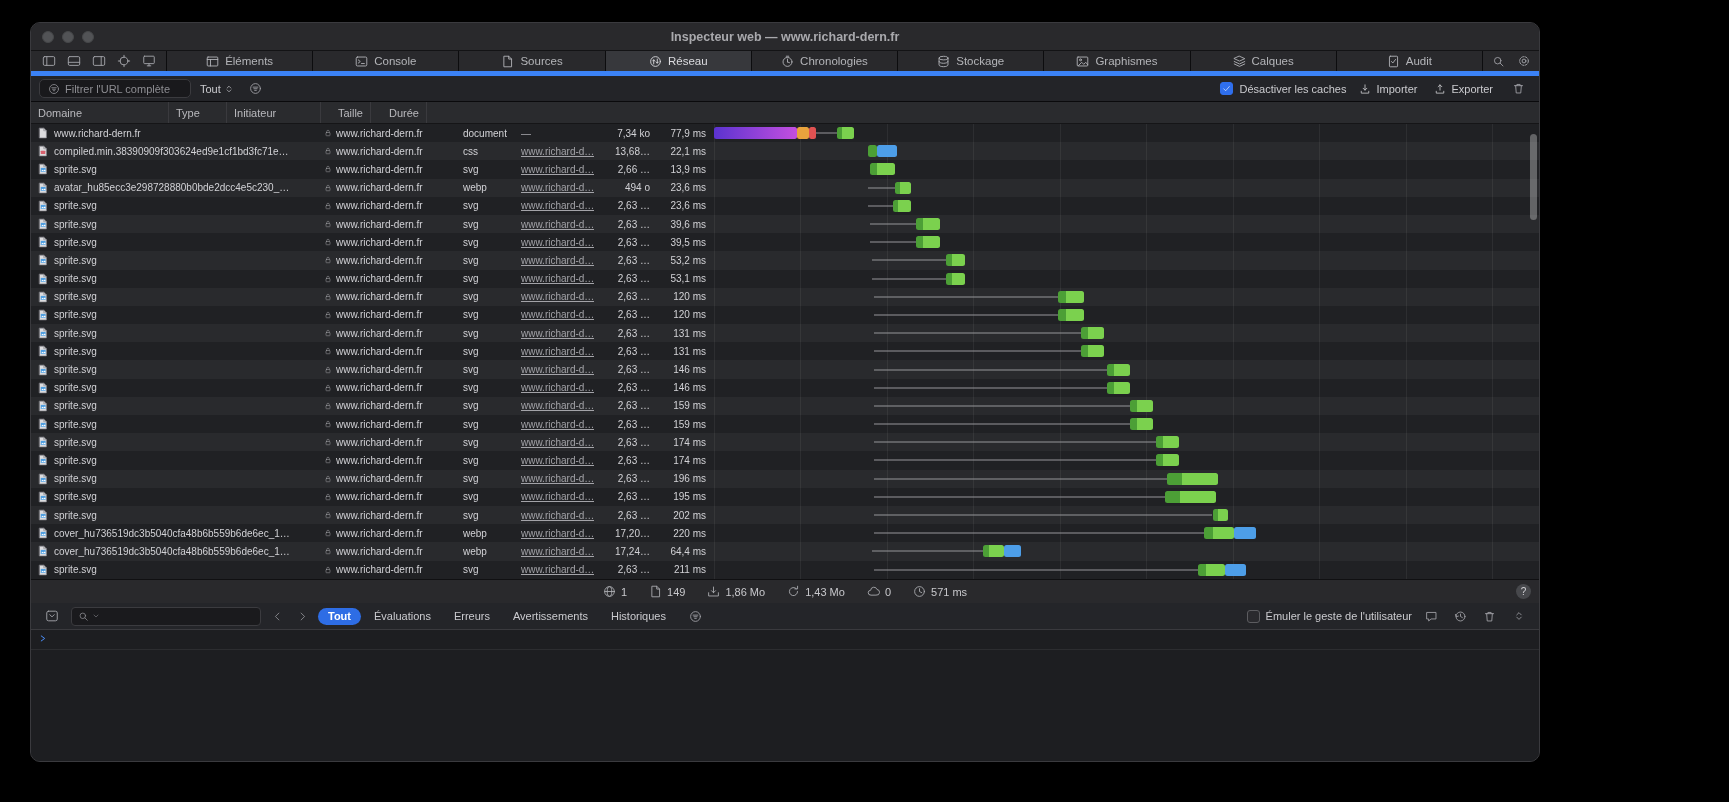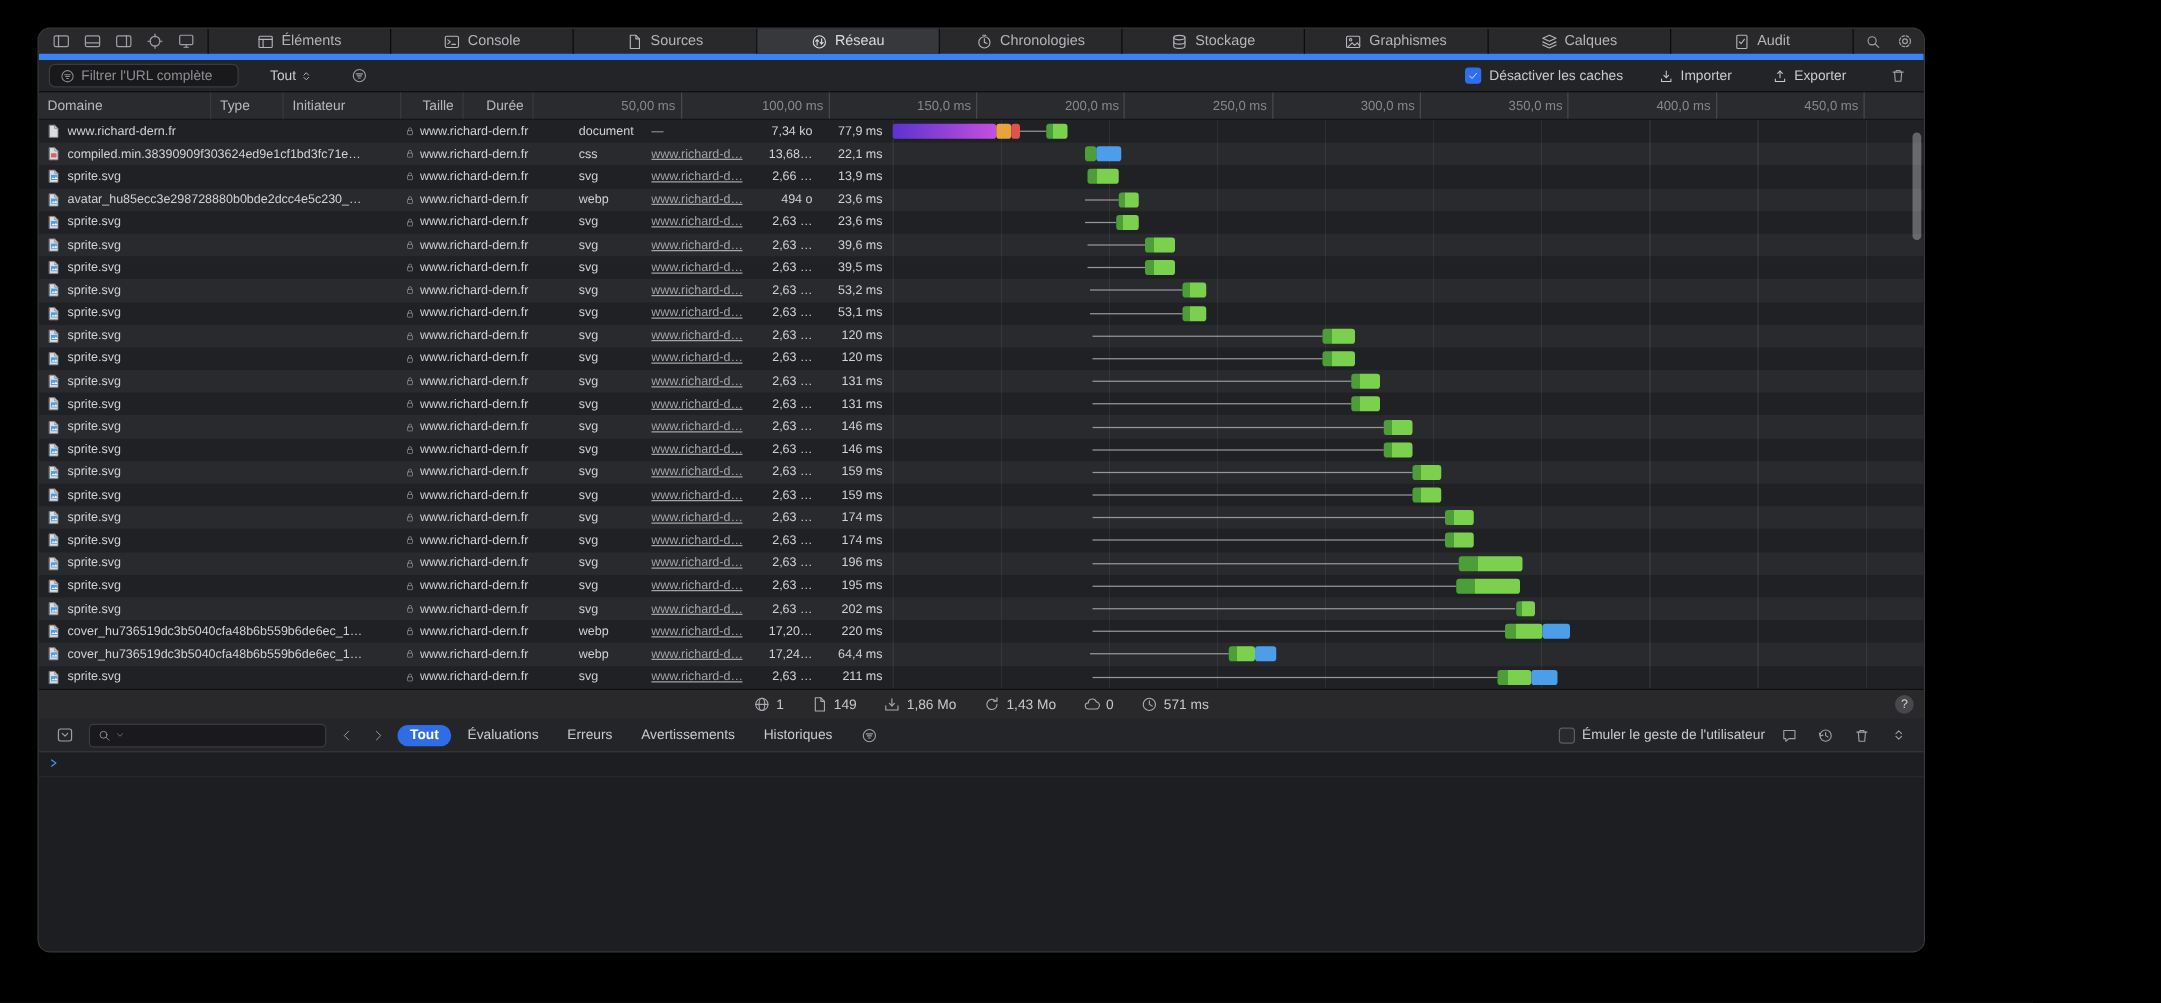--- a/index.html
+++ b/index.html
@@ -15,21 +15,21 @@
   
   .tabbar{flex:0 0 25px;background:#29292c;display:flex;align-items:stretch;border-bottom:5px solid #3b82f6}
   .panel-icons{display:flex;align-items:center;padding:0 5px;border-right:1px solid #0c0c0e}
   .ibtn{display:flex;align-items:center;justify-content:center;width:25px;height:100%;color:#9fa0a5}
   .tabs{flex:1;display:flex}
   .tab{flex:1;display:flex;align-items:center;justify-content:center;gap:6px;font-size:11.5px;color:#b4b5b9;border-right:1px solid #0c0c0e}
   .tab.active{background:#37383c;color:#dcdce0}
   .ticon{display:flex;align-items:center}
   .corner-icons{display:flex;align-items:center;padding:0 3px}
   
-  .filterbar{flex:0 0 26px;background:#232428;display:flex;align-items:center;gap:25px;padding:0 8px;border-bottom:1px solid #0a0a0c;font-size:11px}
+  .filterbar{flex:0 0 26px;background:#232428;display:flex;align-items:center;gap:9px;padding:0 8px;border-bottom:1px solid #0a0a0c;font-size:11px}
   .filter-input{display:flex;align-items:center;gap:5px;height:19px;padding:0 8px;background:#19191c;border:1px solid #3b3b3f;border-radius:5px;color:#8e8e93;width:152px}
   .scope{display:flex;align-items:center;gap:3px;color:#cbcbcf}
   .spacer{flex:1}
   .chk{display:flex;align-items:center;gap:6px;color:#cbcbcf}
   .box{width:13px;height:13px;border-radius:3px;border:1px solid #5c5c60;display:flex;align-items:center;justify-content:center;color:#fff;background:#2a2a2e}
   .box.checked{background:#2f6fed;border-color:#2f6fed}
   .tbtn{display:flex;align-items:center;gap:5px;background:none;border:none;color:#cbcbcf;font-size:11px;font-family:inherit;padding:0 4px}
   
   .thead{flex:0 0 22px;background:#2a2b2e;display:flex;align-items:stretch;font-size:11px;color:#b9b9bd;border-bottom:1px solid #151517}
   .hcell{display:flex;align-items:center;padding:0 7px;border-right:1px solid #3a3a3e;overflow:hidden;white-space:nowrap}
@@ -77,20 +77,28 @@
   .console-msg{flex:0 0 36px;display:flex;align-items:center;justify-content:center;color:#96969b;font-size:12px;background:#1e1f22;border-bottom:1px solid #313134}
   .prompt{flex:0 0 20px;display:flex;align-items:center;padding-left:9px;background:#1d1e21;border-bottom:1px solid #2c2d30}
   .console-rest{flex:1;background:#1d1e21}
   .ic{fill:none;stroke:currentColor;stroke-width:1.1;stroke-linecap:round;stroke-linejoin:round}
 </style>
 </head>
 <body>
 
 <div class="window">
 
+  <header class="titlebar">
+    <div class="traffic">
+      <span class="light"></span>
+      <span class="light"></span>
+      <span class="light"></span>
+    </div>
+    <div class="title">Inspecteur web — www.richard-dern.fr</div>
+  </header>
 
   <nav class="tabbar">
     <div class="panel-icons" id="panel-icons">
         <span class="ibtn">
           <svg viewBox="0 0 16 16" width="14" height="14" class="ic">
             <rect x="1.5" y="3" width="13" height="10" rx="1.5"></rect>
             <line x1="5.5" y1="3" x2="5.5" y2="13"></line>
           </svg>
         </span>
         <span class="ibtn">
@@ -297,31 +305,20 @@
         </svg>
       </span>
   </div>
 
   <div class="thead">
     <div class="hcell c-domain">Domaine</div>
     <div class="hcell c-type">Type</div>
     <div class="hcell c-init">Initiateur</div>
     <div class="hcell c-size right">Taille</div>
     <div class="hcell c-dur right">Durée</div>
-    <div class="wf-head" id="ticks">
-        <span class="tick" style="left: 10.6383%;">50,00 ms</span>
-        <span class="tick" style="left: 21.2766%;">100,00 ms</span>
-        <span class="tick" style="left: 31.9149%;">150,0 ms</span>
-        <span class="tick" style="left: 42.5532%;">200,0 ms</span>
-        <span class="tick" style="left: 53.1915%;">250,0 ms</span>
-        <span class="tick" style="left: 63.8298%;">300,0 ms</span>
-        <span class="tick" style="left: 74.4681%;">350,0 ms</span>
-        <span class="tick" style="left: 85.1064%;">400,0 ms</span>
-        <span class="tick" style="left: 95.7447%;">450,0 ms</span>
-      </div>
   </div>
 
   <div class="rows">
     <div class="grid-overlay"></div>
     <div id="rowlist">
         <div class="row">
     <div class="cell c-name">
       <span class="ficon">
               <svg viewBox="0 0 16 16" width="12" height="12" class="ic">
                 <path d="M3.5 1.5h5.5l3.5 3.5v9.5h-9z" fill="#dcdcde" stroke="#8a8a90" stroke-width="0.9"></path>

